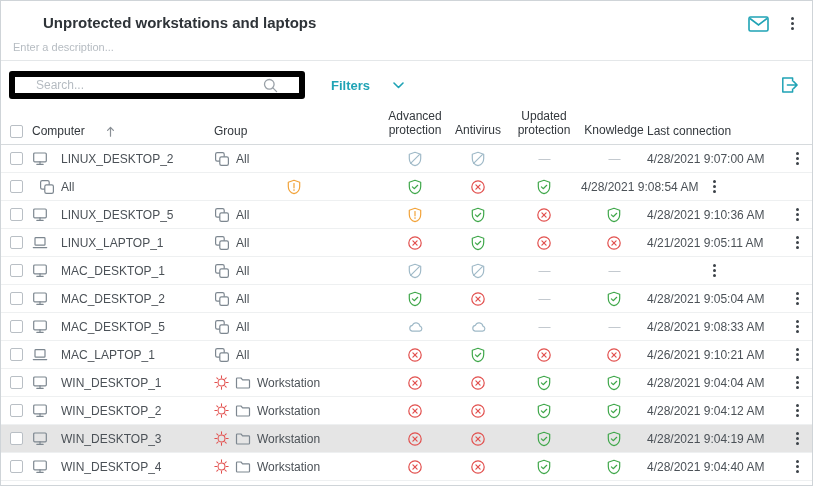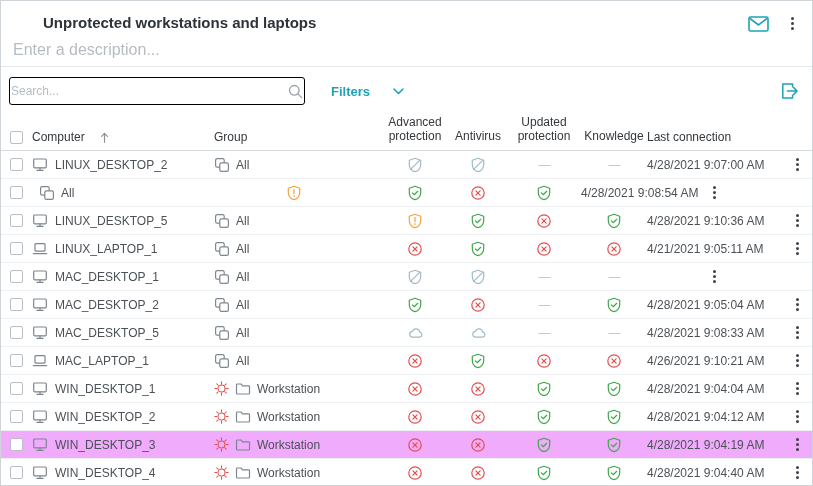--- a/index.html
+++ b/index.html
@@ -19,57 +19,57 @@
 
   .top{display:flex;align-items:flex-start;justify-content:space-between;
     padding:13px 16px 0 42px}
   .page-title{font-size:15px;font-weight:700;color:#2e3338}
   .top-icons{display:flex;align-items:center;gap:20px;padding-top:1px}
   .ticon{display:flex;cursor:pointer;color:var(--accent)}
 
   .kebab{display:flex;flex-direction:column;gap:2px;cursor:pointer;padding:2px}
   .kebab i{width:3px;height:3px;border-radius:50%;background:#3c4248;display:block}
 
-  .desc{border:none;outline:none;font-size:16px;color:var(--text);
+  .desc{border:none;outline:none;font-size:11px;color:var(--text);
     padding:9px 12px 7px 12px;width:420px;display:block}
   .desc::placeholder{color:#b6bcc2}
   .hdr-divider{border-bottom:1px solid #e4e7e9}
 
   .toolbar{display:flex;align-items:center;padding:10px 12px 10px 8px}
   .searchbox{display:flex;align-items:center;width:296px;height:28px;
-    border:1px solid #000000;border-radius:3px;padding:0 1px;background:#fff}
+    border:6px solid #000000;border-radius:3px;padding:0 21px;background:#fff}
   .searchbox input{flex:1;border:none;outline:none;font-size:12px;color:var(--text)}
   .searchbox input::placeholder{color:#b6bcc2}
   .filters{display:flex;align-items:center;gap:23px;margin-left:26px;
     color:var(--accent);font-size:13px;font-weight:700;cursor:pointer}
   .export{margin-left:auto;display:flex;cursor:pointer;color:var(--accent)}
 
   .trow{display:grid;
     grid-template-columns:30px 175px 175px 68px 58px 74px 66px 1fr 30px;
     align-items:center;height:28px;border-bottom:1px solid #eef0f1}
   .thead{height:36px;align-items:end;border-bottom:1px solid #d6dadd;
     font-weight:700;color:var(--head-text)}
   .thead .cell{padding-bottom:6px;font-weight:400;color:var(--head-text)}
   .thead .c-status span{display:block;text-align:center;line-height:1.15;width:100%}
   .nowrap{white-space:nowrap}
 
   .cell{font-size:12px}
   .c-check{display:flex;justify-content:center;align-items:center}
   .checkbox{width:13px;height:13px;border:1px solid #b9bfc5;border-radius:2px;
     display:inline-block;background:#fff;cursor:pointer}
-  .c-computer{display:flex;align-items:center;gap:7px;padding-left:1px}
+  .c-computer{display:flex;align-items:center;gap:13px;padding-left:1px}
   .cname{cursor:pointer}
   .c-group{display:flex;align-items:center;gap:6px;padding-left:8px}
   .glabel{color:var(--text)}
   .c-status{display:flex;justify-content:center;align-items:center}
   .c-last{white-space:nowrap}
   .c-menu{display:flex;justify-content:center}
   .icon{display:flex;align-items:center}
   .dash{color:#bcc3c9;font-size:12px;letter-spacing:-1px}
-  .highlight{background:#f0abfc}
+  .highlight{background:#e5e5e5}
   .sort-gap{display:inline-flex;margin-left:8px;vertical-align:-1px}
 </style>
 </head>
 <body>
 
 <div class="page">
 
   <div class="top">
     <h1 class="page-title">Unprotected workstations and laptops</h1>
     <div class="top-icons">

